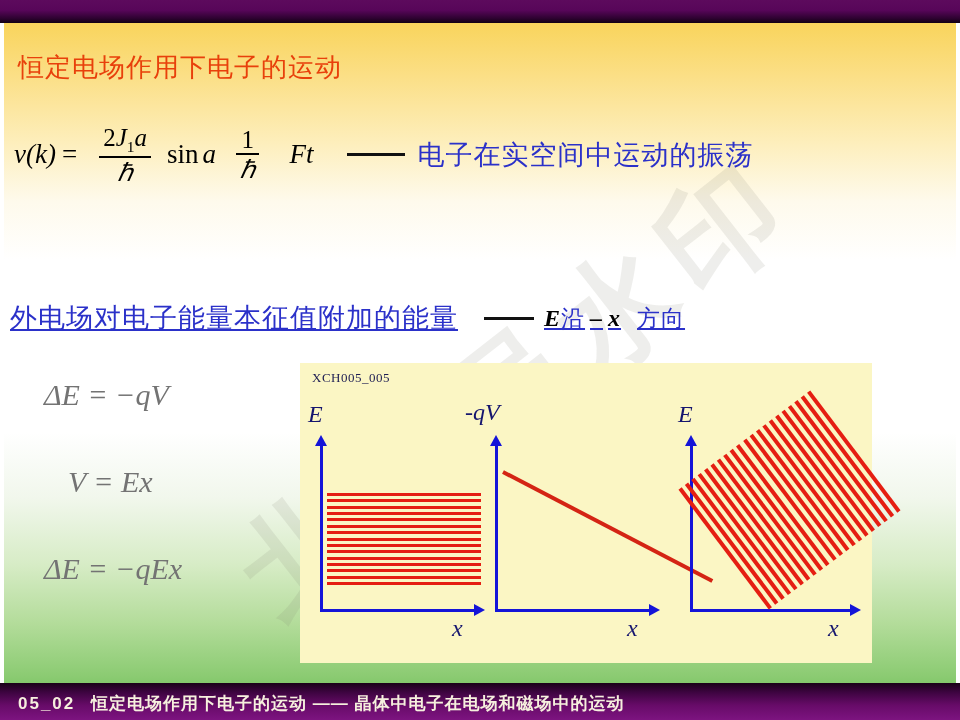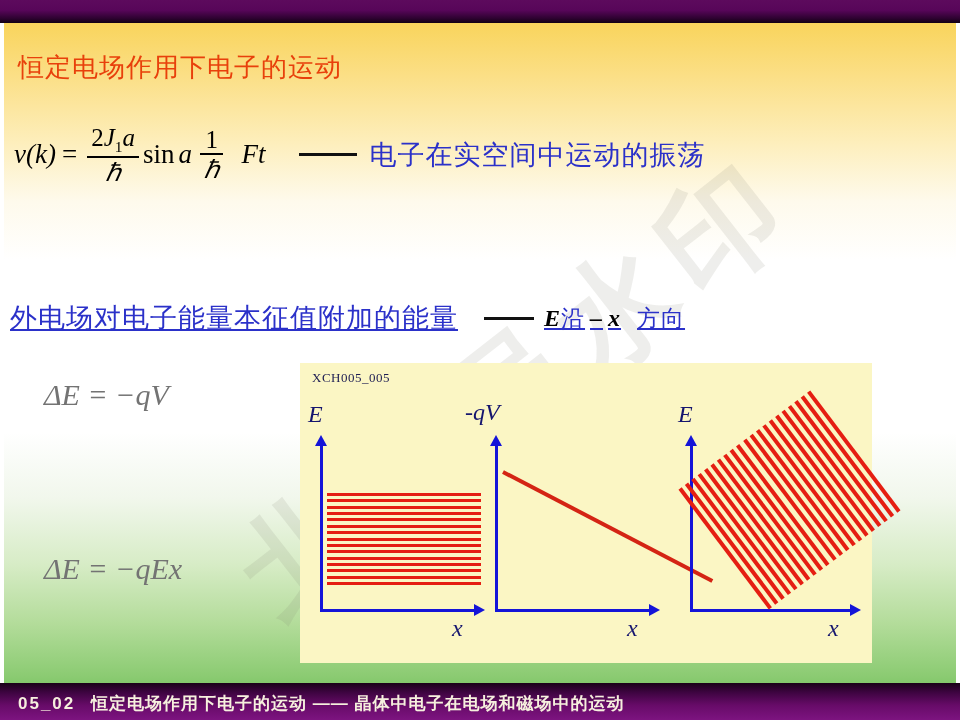--- a/index.html
+++ b/index.html
@@ -89,21 +89,21 @@
     position:absolute;left:14px;top:125px;
     z-index:6;
     color:#000;
     font-size:27px;
     white-space:nowrap;
     display:flex;align-items:center;
   }
   .it{font-style:italic;font-family:"Liberation Serif",serif;}
   .frac{
     display:inline-flex;flex-direction:column;align-items:center;
-    vertical-align:middle;margin:0 4px;line-height:1;
+    vertical-align:middle;margin:0 16px;line-height:1;
   }
   .frac .num{font-size:25px;padding:0 4px 1px 4px;}
   .frac .den{font-size:25px;padding:2px 4px 0 4px;}
   .frac .bar{height:2px;background:#000;width:100%;}
   .sub{font-size:0.62em;vertical-align:sub;}
   .dash{
     display:inline-block;width:58px;height:3px;background:#111;
     margin:0 12px 0 34px;vertical-align:middle;
   }
   .blue-note{
@@ -230,20 +230,21 @@
     <span>外电场对电子能量本征值附加的能量</span>
     <span class="dash2"></span>
     <span class="ebold">E</span>
     <span class="small-blue">沿</span>
     <span class="ebold" style="margin:0 5px;">–</span>
     <span class="ebold">x</span>
     <span class="small-blue" style="margin-left:16px;">方向</span>
   </div>
 
   <div class="eqL eqL1 it">ΔE = −qV</div>
+  <div class="eqL eqL2 it">V = Ex</div>
   <div class="eqL eqL3 it">ΔE = −qEx</div>
 
   <div class="panel">
     <div class="panel-label">XCH005_005</div>
 
     <div>
       <div class="ax-label" style="left:8px;top:38px;">E</div>
       <div class="arrow-up" style="left:15px;top:72px;"></div>
       <div class="axis-v" style="left:20px;top:80px;height:169px;"></div>
       <div class="axis-h" style="left:20px;top:246px;width:156px;"></div>

